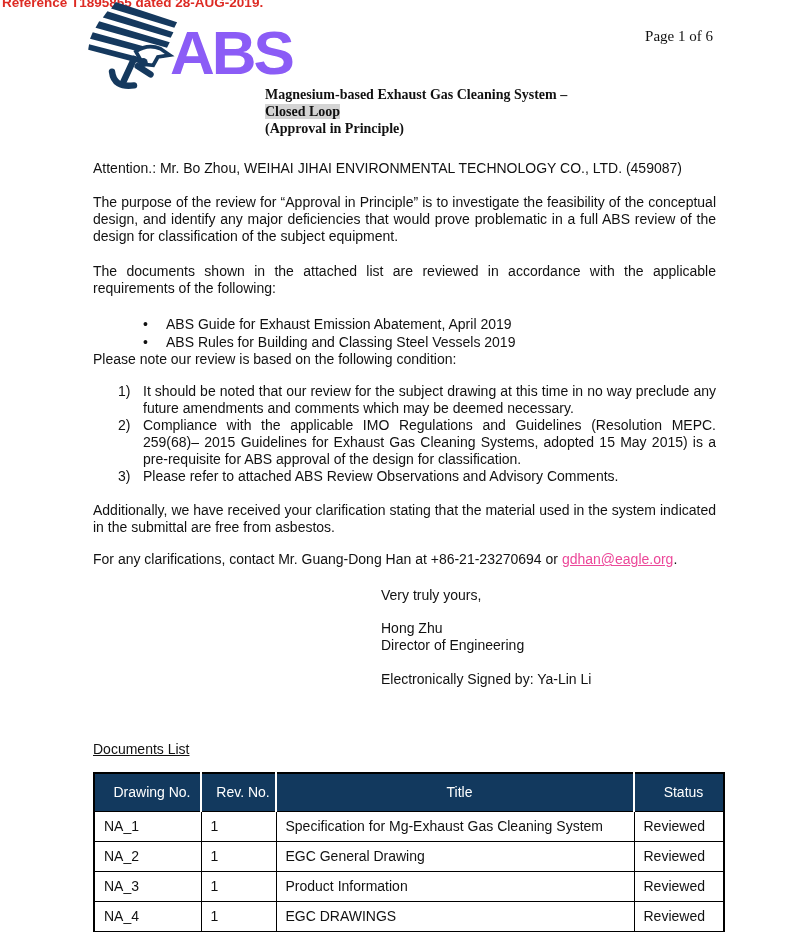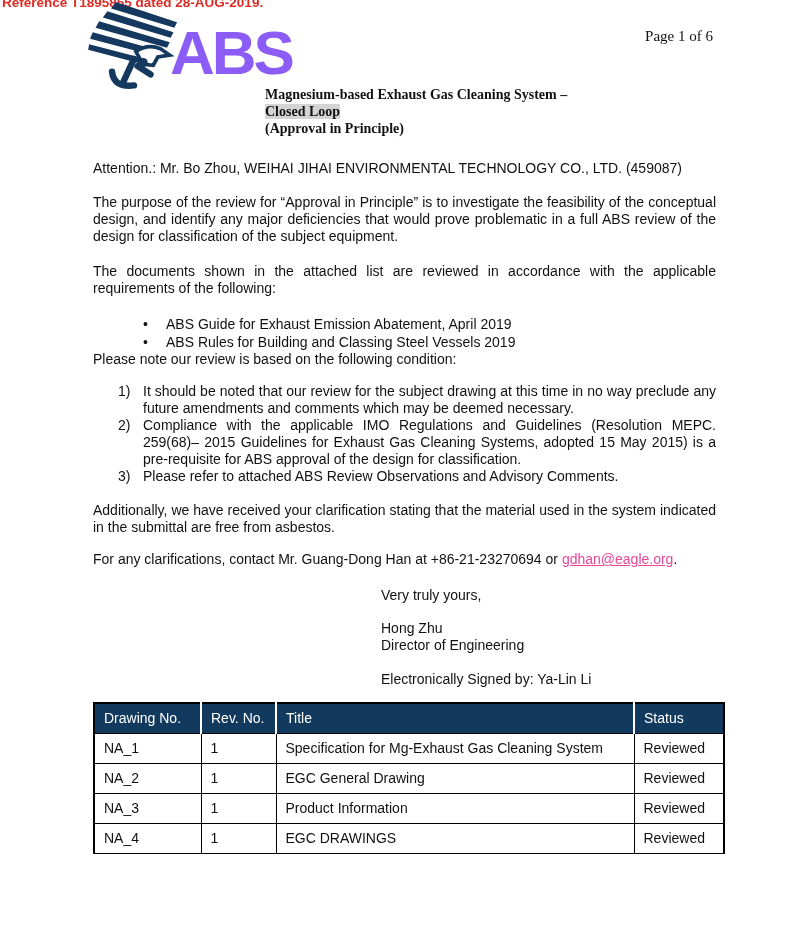--- a/index.html
+++ b/index.html
@@ -85,22 +85,22 @@
   table.docs {
     margin-top: 14px;
     border-collapse: collapse;
     width: 630px;
     table-layout: fixed;
   }
   table.docs th {
     background: #12395e;
     color: #ffffff;
     font-weight: 400;
-    text-align: left;
-    height: 30px;
+    text-align: center;
+    height: 38px;
     padding: 0 0 0 9px;
     border-right: 2px solid #ffffff;
     border-top: 2px solid #000000;
     border-bottom: 1px solid #000000;
     font-size: 14px;
   }
   table.docs th:first-child { border-left: 2px solid #000000; }
   table.docs th:last-child { border-right: 2px solid #000000; }
   table.docs td {
     height: 30px;
@@ -199,20 +199,21 @@
 
       <p class="para p5"><span>For any clarifications, contact Mr. Guang-Dong Han at +86-21-23270694 or </span><a class="email">gdhan@eagle.org</a><span>.</span></p>
 
       <div class="sig">
         <div class="sig-closing">Very truly yours,</div>
         <div class="sig-name">Hong Zhu</div>
         <div>Director of Engineering</div>
         <div class="sig-esign">Electronically Signed by: Ya-Lin Li</div>
       </div>
 
+      <div class="docs-heading">Documents List</div>
 
       <table class="docs">
         <colgroup>
             <col class="c1">
             <col class="c2">
             <col class="c3">
             <col class="c4">
           </colgroup>
         <thead>
             <tr>

